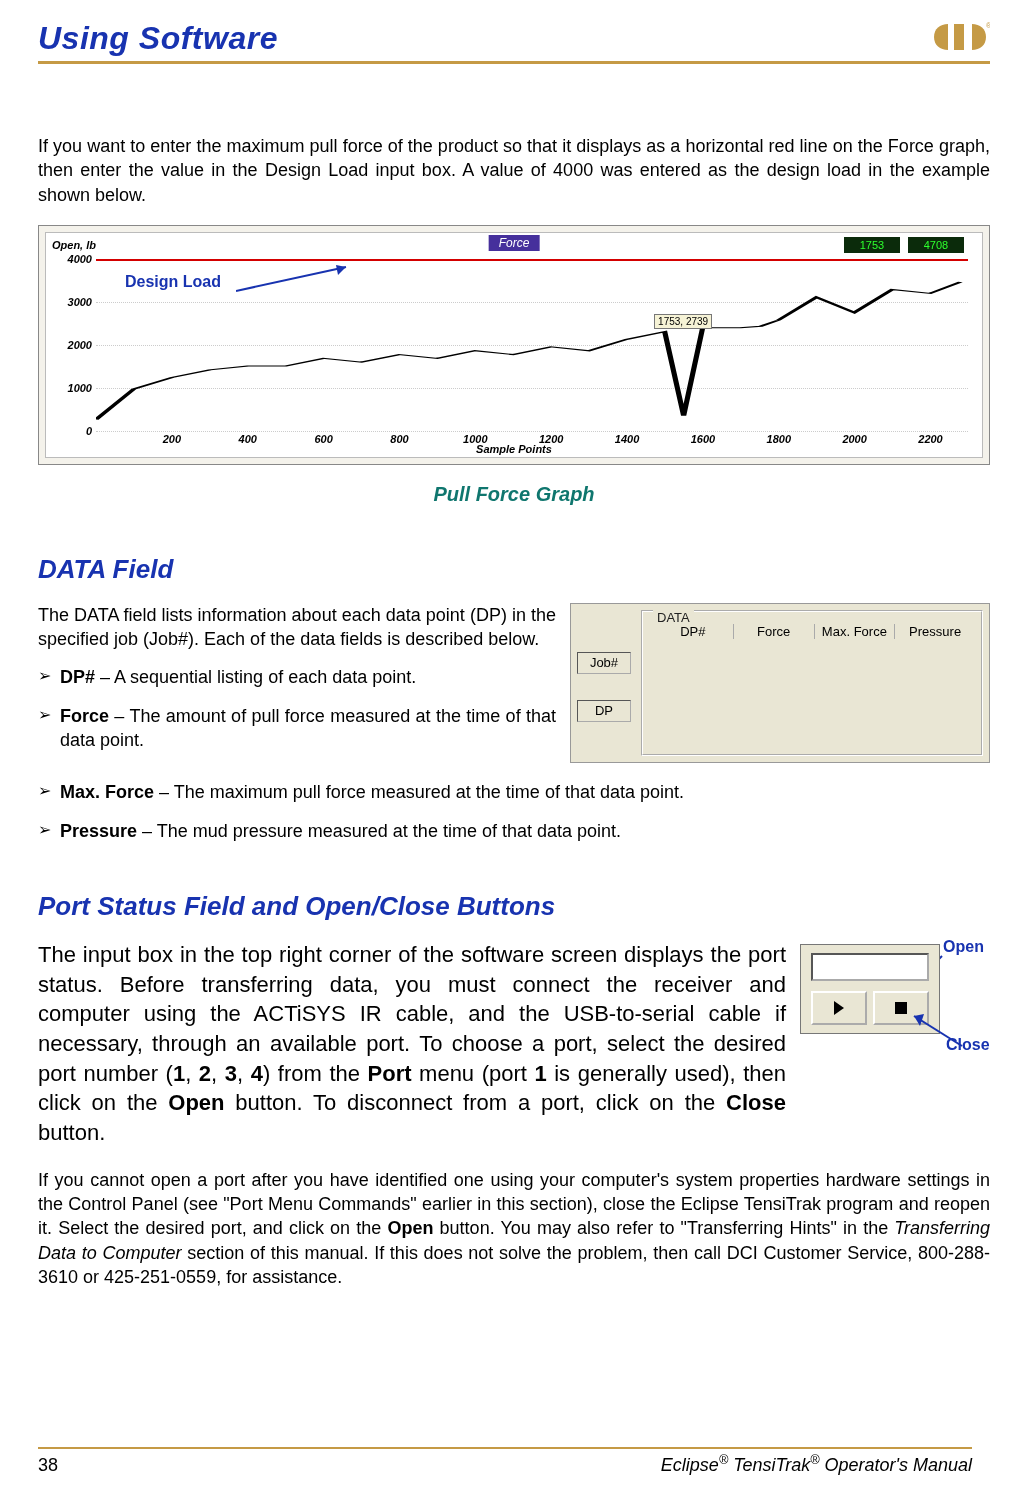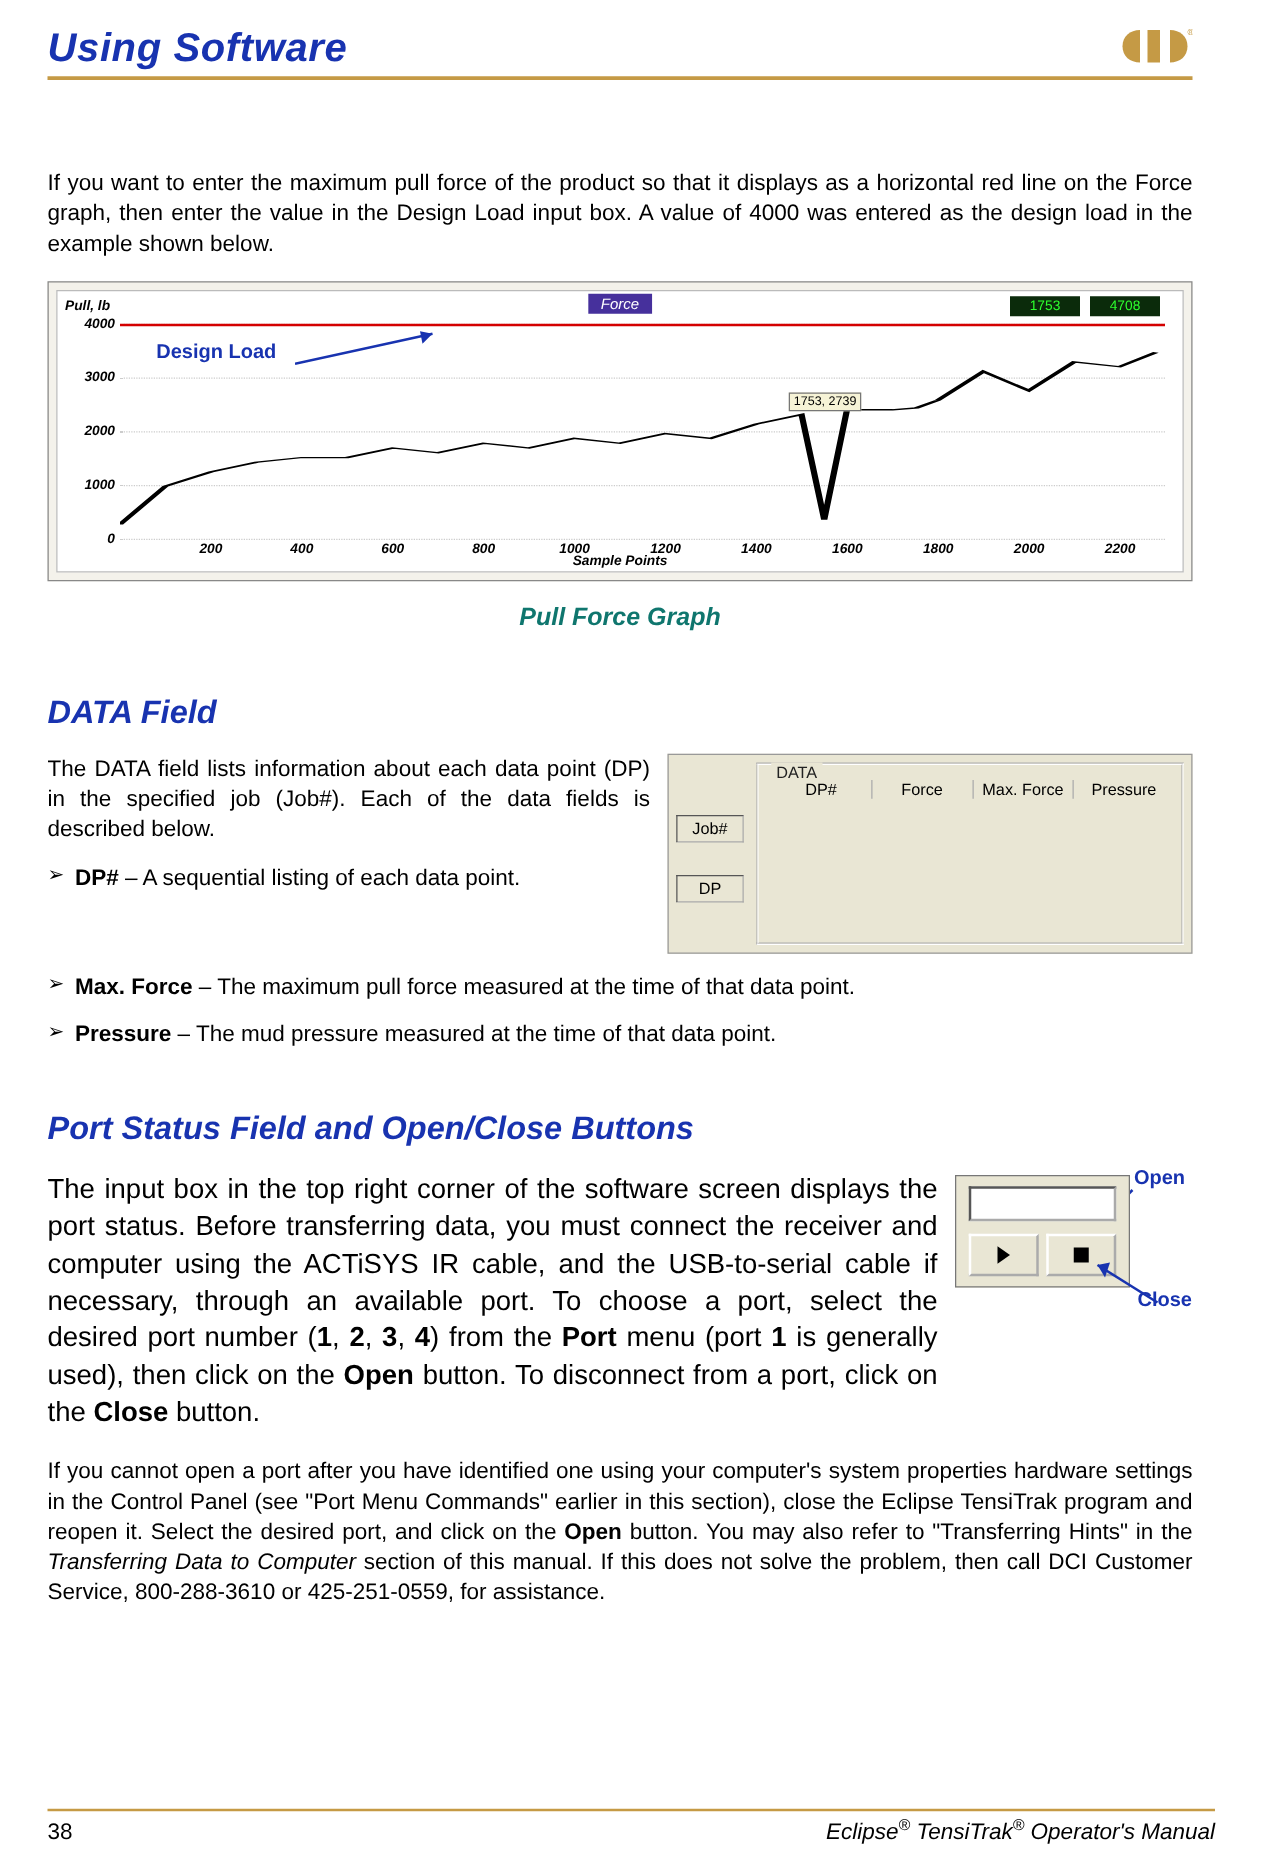--- a/index.html
+++ b/index.html
@@ -7,21 +7,21 @@
   html,body { margin:0; padding:0; }
   body {
     width:1010px;
     height:1496px;
     background:#fff;
     font-family:Arial, Helvetica, sans-serif;
     color:#000;
     position:relative;
   }
   .page {
-    padding:20px 56px 0 38px;
+    padding:20px 20px 0 38px;
     position:relative;
     height:1440px;
   }
   .header-row {
     display:flex;
     justify-content:space-between;
     align-items:flex-start;
   }
   .page-title {
     color:#1833b0;
@@ -214,21 +214,21 @@
       </svg>
     </div>
   </div>
   <hr class="hr-top">
 
   <div class="body-text">If you want to enter the maximum pull force of the product so that it displays as a horizontal red line on the Force graph, then enter the value in the Design Load input box. A value of 4000 was entered as the design load in the example shown below.</div>
 
   <div class="fig">
     <div class="fig-inner">
       <div class="fig-title">Force</div>
-      <div class="y-axis-label">Pull, lb</div>
+      <div class="y-axis-label">Open, lb</div>
       <div class="x-axis-label">Sample Points</div>
 
       <div class="plot-area">
 
         <div class="grid-h" style="top:0%;"></div>
         <div class="grid-h" style="top:25%;"></div>
         <div class="grid-h" style="top:50%;"></div>
         <div class="grid-h" style="top:75%;"></div>
         <div class="grid-h" style="top:100%;"></div>
         <span class="ytick" style="top:0%;">4000</span>
@@ -268,20 +268,21 @@
     </div>
   </div>
   <div class="fig-caption">Pull Force Graph</div>
 
   <div class="sect-h">DATA Field</div>
   <div class="data-block">
     <div class="data-text-col">
       <div>The DATA field lists information about each data point (DP) in the specified job (Job#). Each of the data fields is described below.</div>
       <ul class="bullets" style="">
         <li><span class="b-term">DP#</span><span> – A sequential listing of each data point.</span></li>
+        <li><span class="b-term">Force</span><span> – The amount of pull force mea­sured at the time of that data point.</span></li>
       </ul>
     </div>
     <div class="data-panel">
       <div class="side-lab" style="top:48px;">Job#</div>
       <div class="side-lab" style="top:96px;">DP</div>
       <div class="gbox">
         <div class="gbox-title">DATA</div>
         <div class="col-head-row">
           <div class="col-head">DP#</div>
           <div class="col-head">Force</div>

